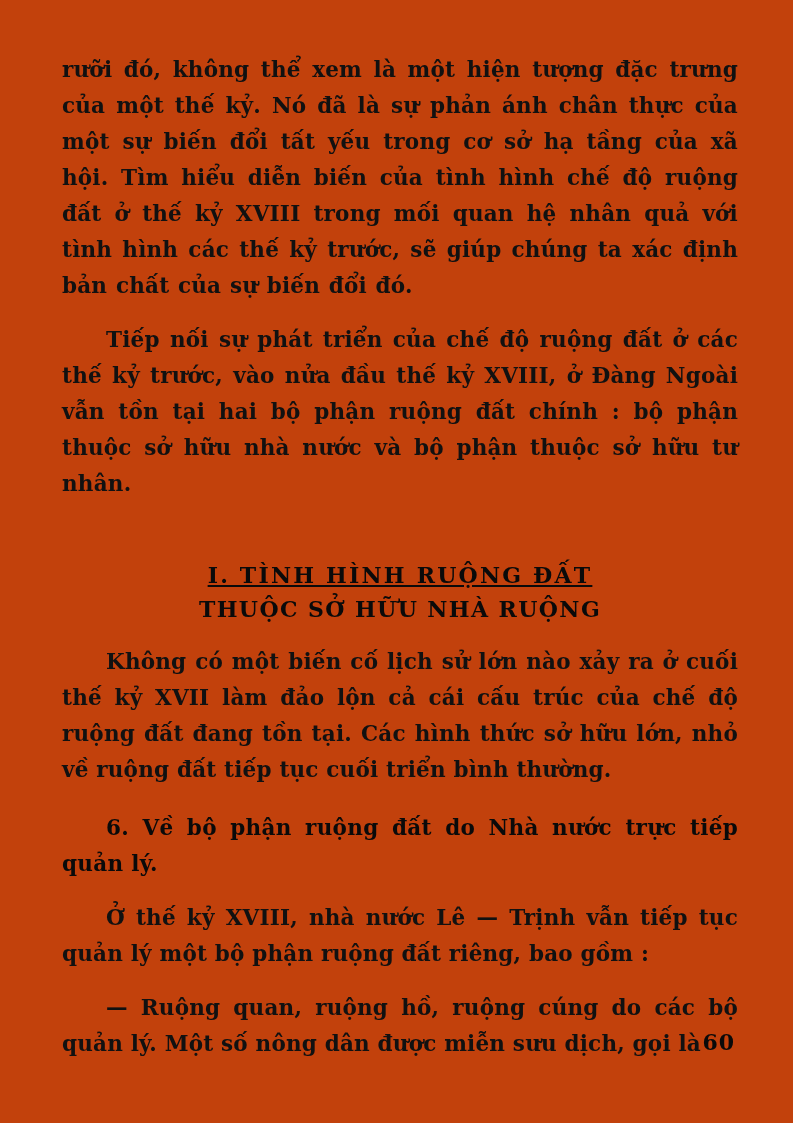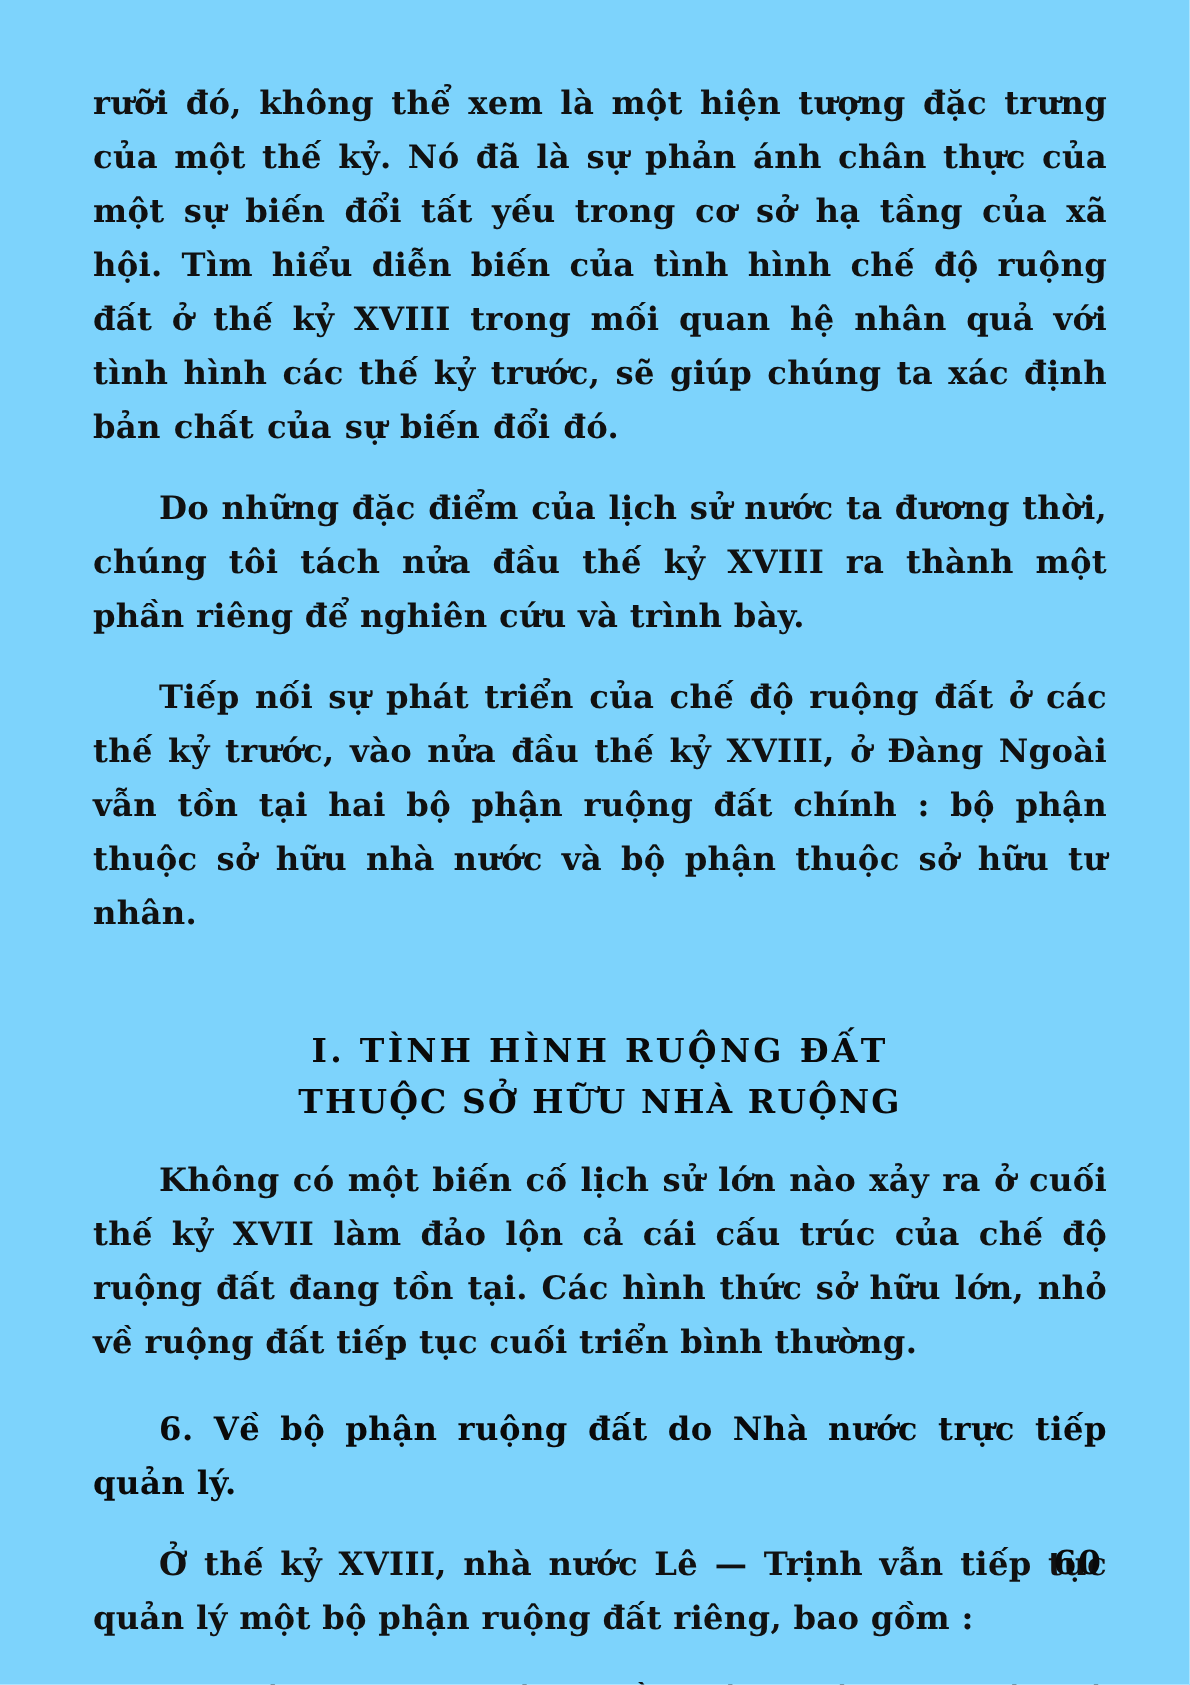--- a/index.html
+++ b/index.html
@@ -13,21 +13,21 @@
     font-family: "DejaVu Serif", serif;
     color: #0a0a0a;
     position: relative;
     overflow: hidden;
   }
   .page {
     position: absolute;
     top: 0; left: 0;
     width: 793px;
     height: 1123px;
-    background: #7dd3fc;
+    background: #c2410c;
   }
   .content {
     position: absolute;
     left: 62px;
     top: 52px;
     width: 676px;
   }
   p.para {
     margin: 0 0 2px 0;
     font-size: 21.5px;
@@ -53,20 +53,21 @@
   .heading-line {
     font-size: 22px;
     font-weight: bold;
     letter-spacing: 1.4px;
     line-height: 34px;
     color: #0a0a0a;
     font-family: "DejaVu Serif", serif;
   }
   .heading-line.first {
     letter-spacing: 2.2px;
+    text-decoration: underline;
   }
   p.subheading {
     margin: 22px 0 0 0;
     font-size: 21.5px;
     line-height: 36px;
     font-weight: bold;
     text-align: justify;
     text-indent: 44px;
     letter-spacing: 0.3px;
     color: #0a0a0a;
@@ -84,21 +85,20 @@
   .tight { word-spacing: 1px; }
 </style>
 </head>
 <body>
 
 <div class="page">
   <div class="content">
 
     <p class="para tight">rưỡi đó, không thể xem là một hiện tượng đặc trưng của một thế kỷ. Nó đã là sự phản ánh chân thực của một sự biến đổi tất yếu trong cơ sở hạ tầng của xã hội. Tìm hiểu diễn biến của tình hình chế độ ruộng đất ở thế kỷ XVIII trong mối quan hệ nhân quả với tình hình các thế kỷ trước, sẽ giúp chúng ta xác định bản chất của sự biến đổi đó.</p>
 
-    <p class="para indent spaced">Do những đặc điểm của lịch sử nước ta đương thời, chúng tôi tách nửa đầu thế kỷ XVIII ra thành một phần riêng để nghiên cứu và trình bày.</p>
 
     <p class="para indent spaced">Tiếp nối sự phát triển của chế độ ruộng đất ở các thế kỷ trước, vào nửa đầu thế kỷ XVIII, ở Đàng Ngoài vẫn tồn tại hai bộ phận ruộng đất chính : bộ phận thuộc sở hữu nhà nước và bộ phận thuộc sở hữu tư nhân.</p>
 
     <div class="heading-block">
       <div class="heading-line first">I.  TÌNH   HÌNH   RUỘNG   ĐẤT</div>
       <div class="heading-line">THUỘC  SỞ   HỮU   NHÀ  RUỘNG</div>
     </div>
 
     <p class="para indent">Không có một biến cố lịch sử lớn nào xảy ra ở cuối thế kỷ XVII làm đảo lộn cả cái cấu trúc của chế độ ruộng đất đang tồn tại. Các hình thức sở hữu lớn, nhỏ về ruộng đất tiếp tục cuối triển bình thường.</p>
 

